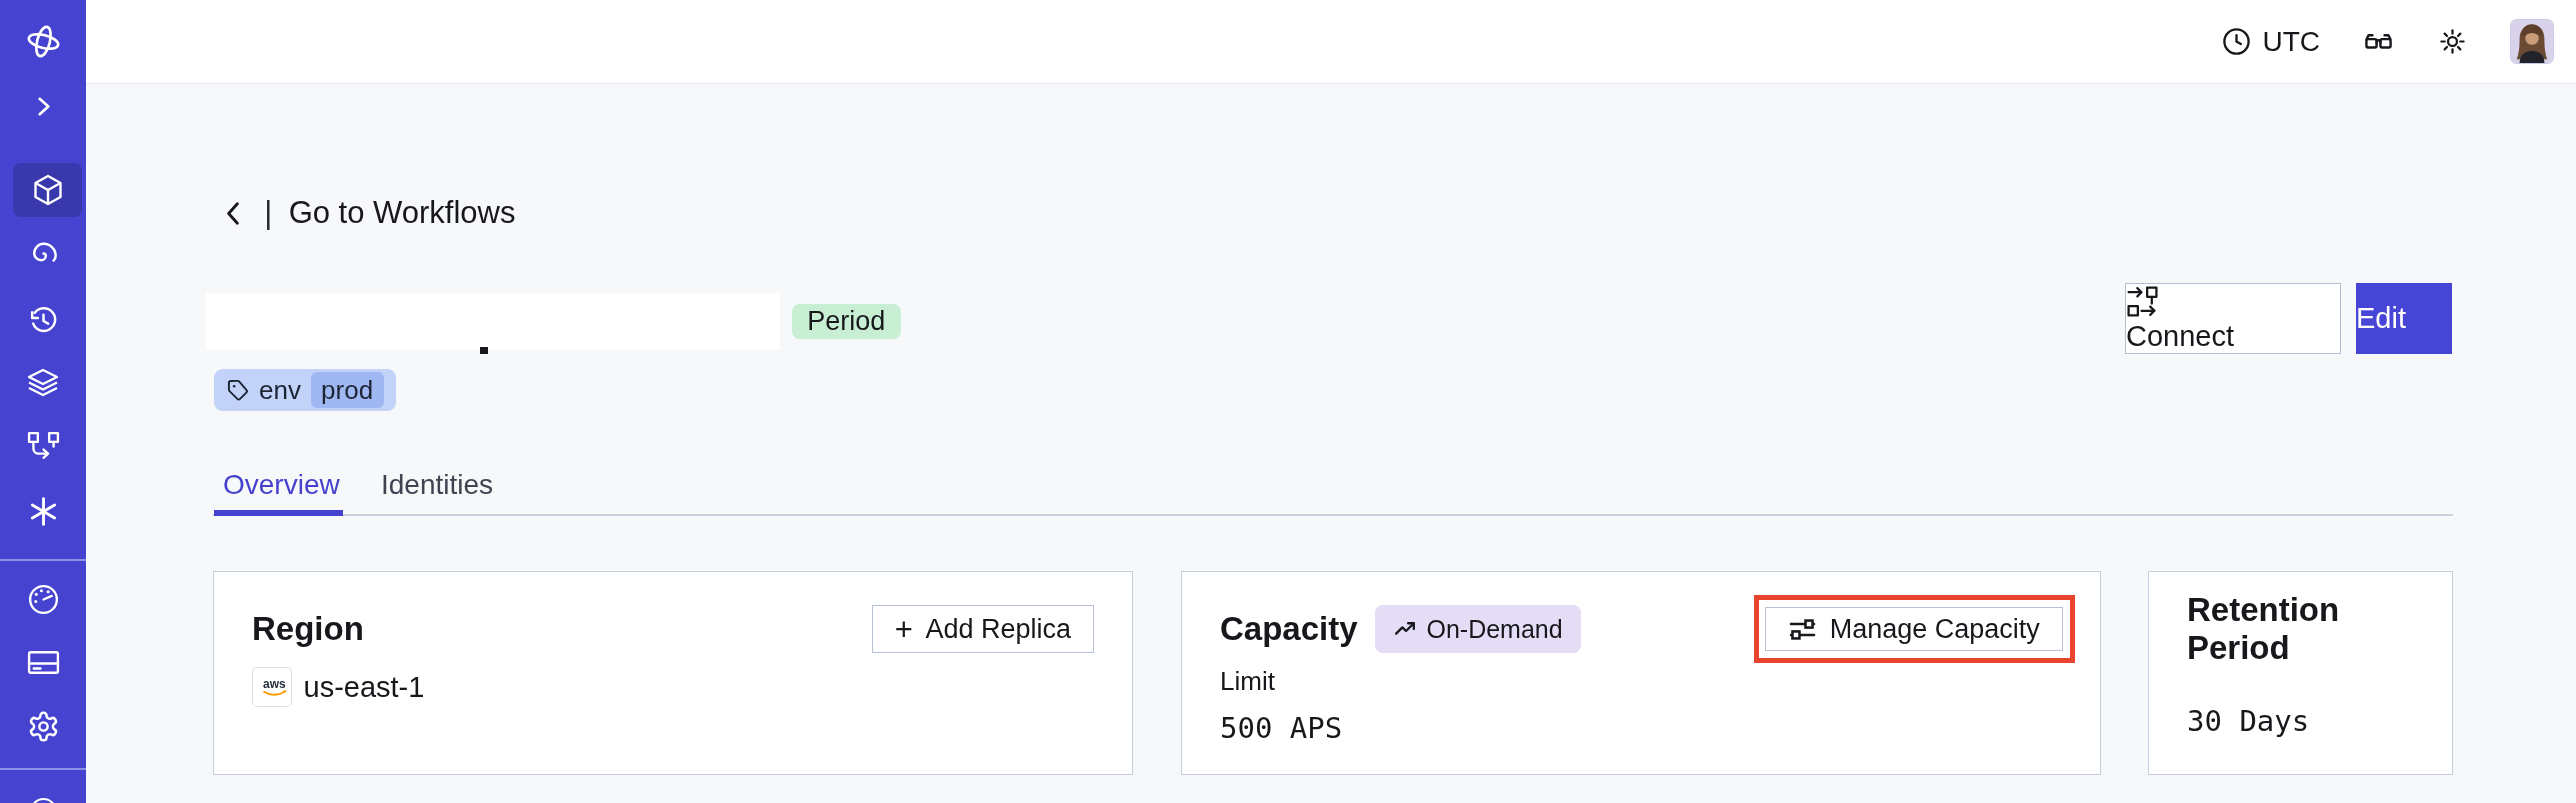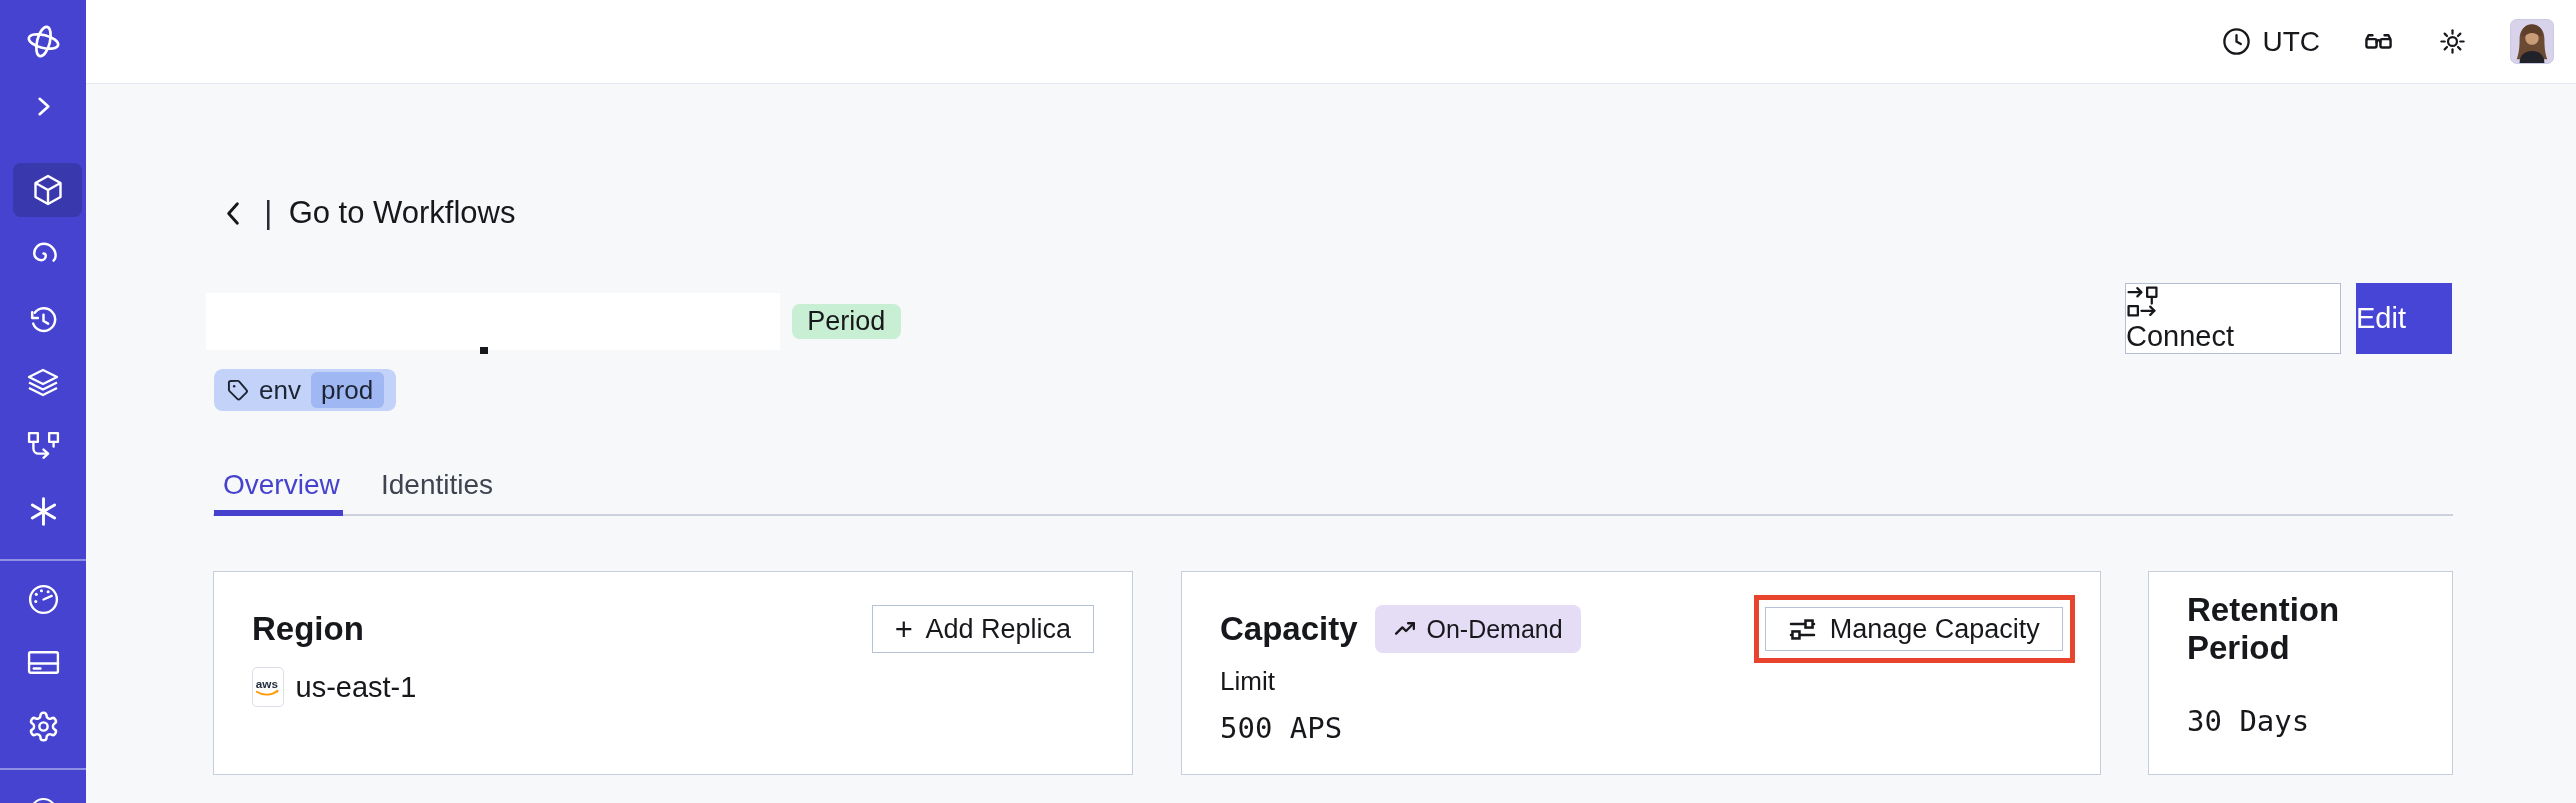--- a/index.html
+++ b/index.html
@@ -71,21 +71,21 @@
   .small-btn { height:48px; padding:0 22px; background:#fff; border:1.9px solid #b7c1d6;
                font-size:27px; color:#17181c; display:flex; align-items:center; gap:12.5px; cursor:pointer; }
   .manage-btn { height:44px; }
   .plus-glyph { font-size:31px; font-weight:400; line-height:27px; }
 
   .highlight-ring { border:5.8px solid #e8432c; padding:6.7px; margin:-12.5px; display:flex; }
 
   .purple-badge { height:48px; padding:0 18px; border-radius:7.7px; background:#e5dcf6; color:#17181c;
                   font-size:25px; display:flex; align-items:center; gap:8.6px; }
 
-  .aws-box { width:32px; height:40px; background:#fff; border:1.9px solid #d9dee8; border-radius:4.8px;
+  .aws-box { width:40px; height:40px; background:#fff; border:1.9px solid #d9dee8; border-radius:4.8px;
              display:flex; align-items:center; justify-content:flex-end; }
 </style>
 </head>
 <body>
 
 <div class="canvas">
 
   <div class="topbar">
     <div class="topbar-group">
       <div class="tz">

